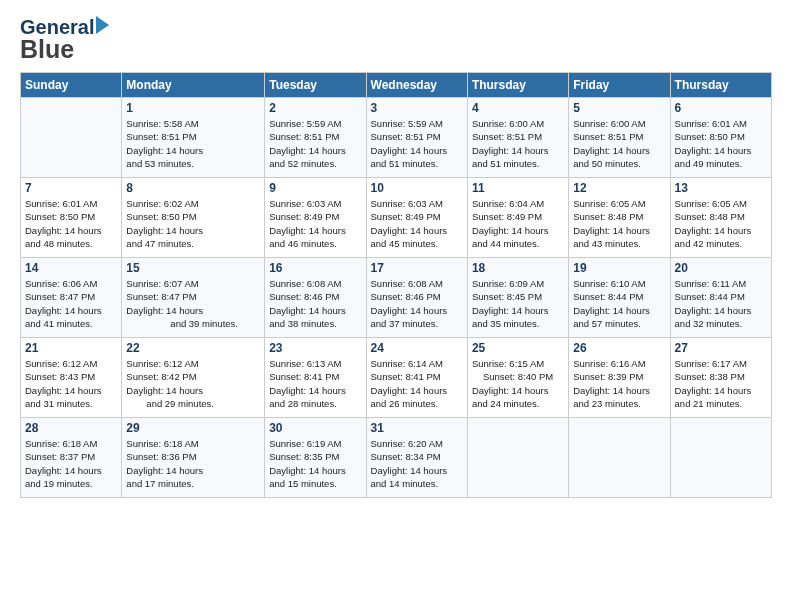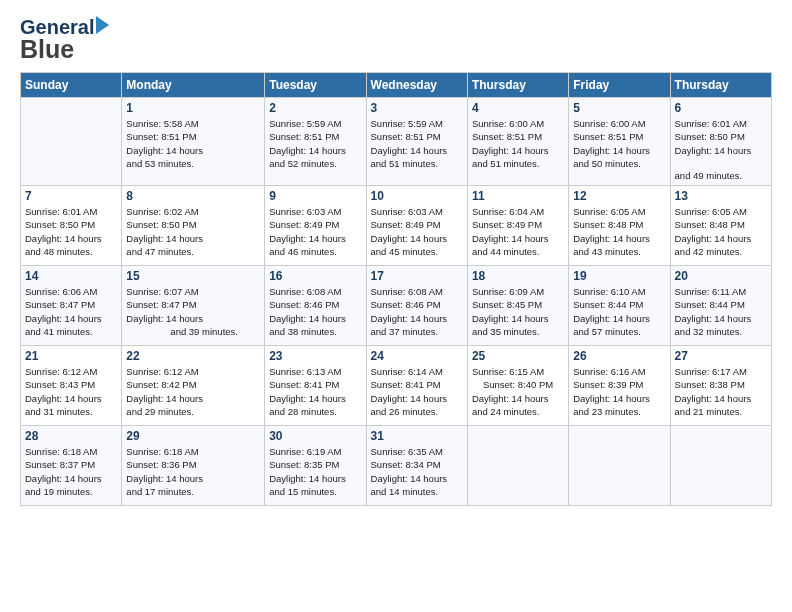--- a/index.html
+++ b/index.html
@@ -167,21 +167,21 @@
               <span style="display: block;">Daylight: 14 hours</span>
               <span style="display: block;">and 50 minutes.</span>
             </div>
           </td>
           <td>
             <span class="day-num">6</span>
             <div class="cell-text">
               <span style="display: block;">Sunrise: 6:01 AM</span>
               <span style="display: block;">Sunset: 8:50 PM</span>
               <span style="display: block;">Daylight: 14 hours</span>
-              <span style="display: block; margin-top: 12px;">and 49 minutes.</span>
+              <span style="display: block;">and 49 minutes.</span>
             </div>
           </td>
         </tr>
         <tr>
           <td>
             <span class="day-num">7</span>
             <div class="cell-text">
               <span style="display: block;">Sunrise: 6:01 AM</span>
               <span style="display: block;">Sunset: 8:50 PM</span>
               <span style="display: block;">Daylight: 14 hours</span>
@@ -317,21 +317,21 @@
               <span style="display: block;">Daylight: 14 hours</span>
               <span style="display: block;">and 31 minutes.</span>
             </div>
           </td>
           <td>
             <span class="day-num">22</span>
             <div class="cell-text">
               <span style="display: block;">Sunrise: 6:12 AM</span>
               <span style="display: block;">Sunset: 8:42 PM</span>
               <span style="display: block;">Daylight: 14 hours</span>
-              <span style="display: block;">and 29 minutes.</span>
+              <span style="display: block; margin-left: 20px;">and 29 minutes.</span>
             </div>
           </td>
           <td>
             <span class="day-num">23</span>
             <div class="cell-text">
               <span style="display: block;">Sunrise: 6:13 AM</span>
               <span style="display: block;">Sunset: 8:41 PM</span>
               <span style="display: block;">Daylight: 14 hours</span>
               <span style="display: block;">and 28 minutes.</span>
             </div>
@@ -397,21 +397,21 @@
             <div class="cell-text">
               <span style="display: block;">Sunrise: 6:19 AM</span>
               <span style="display: block;">Sunset: 8:35 PM</span>
               <span style="display: block;">Daylight: 14 hours</span>
               <span style="display: block;">and 15 minutes.</span>
             </div>
           </td>
           <td>
             <span class="day-num">31</span>
             <div class="cell-text">
-              <span style="display: block;">Sunrise: 6:35 AM</span>
+              <span style="display: block;">Sunrise: 6:20 AM</span>
               <span style="display: block;">Sunset: 8:34 PM</span>
               <span style="display: block;">Daylight: 14 hours</span>
               <span style="display: block;">and 14 minutes.</span>
             </div>
           </td>
           <td></td>
           <td></td>
           <td></td>
         </tr>
       </tbody>

